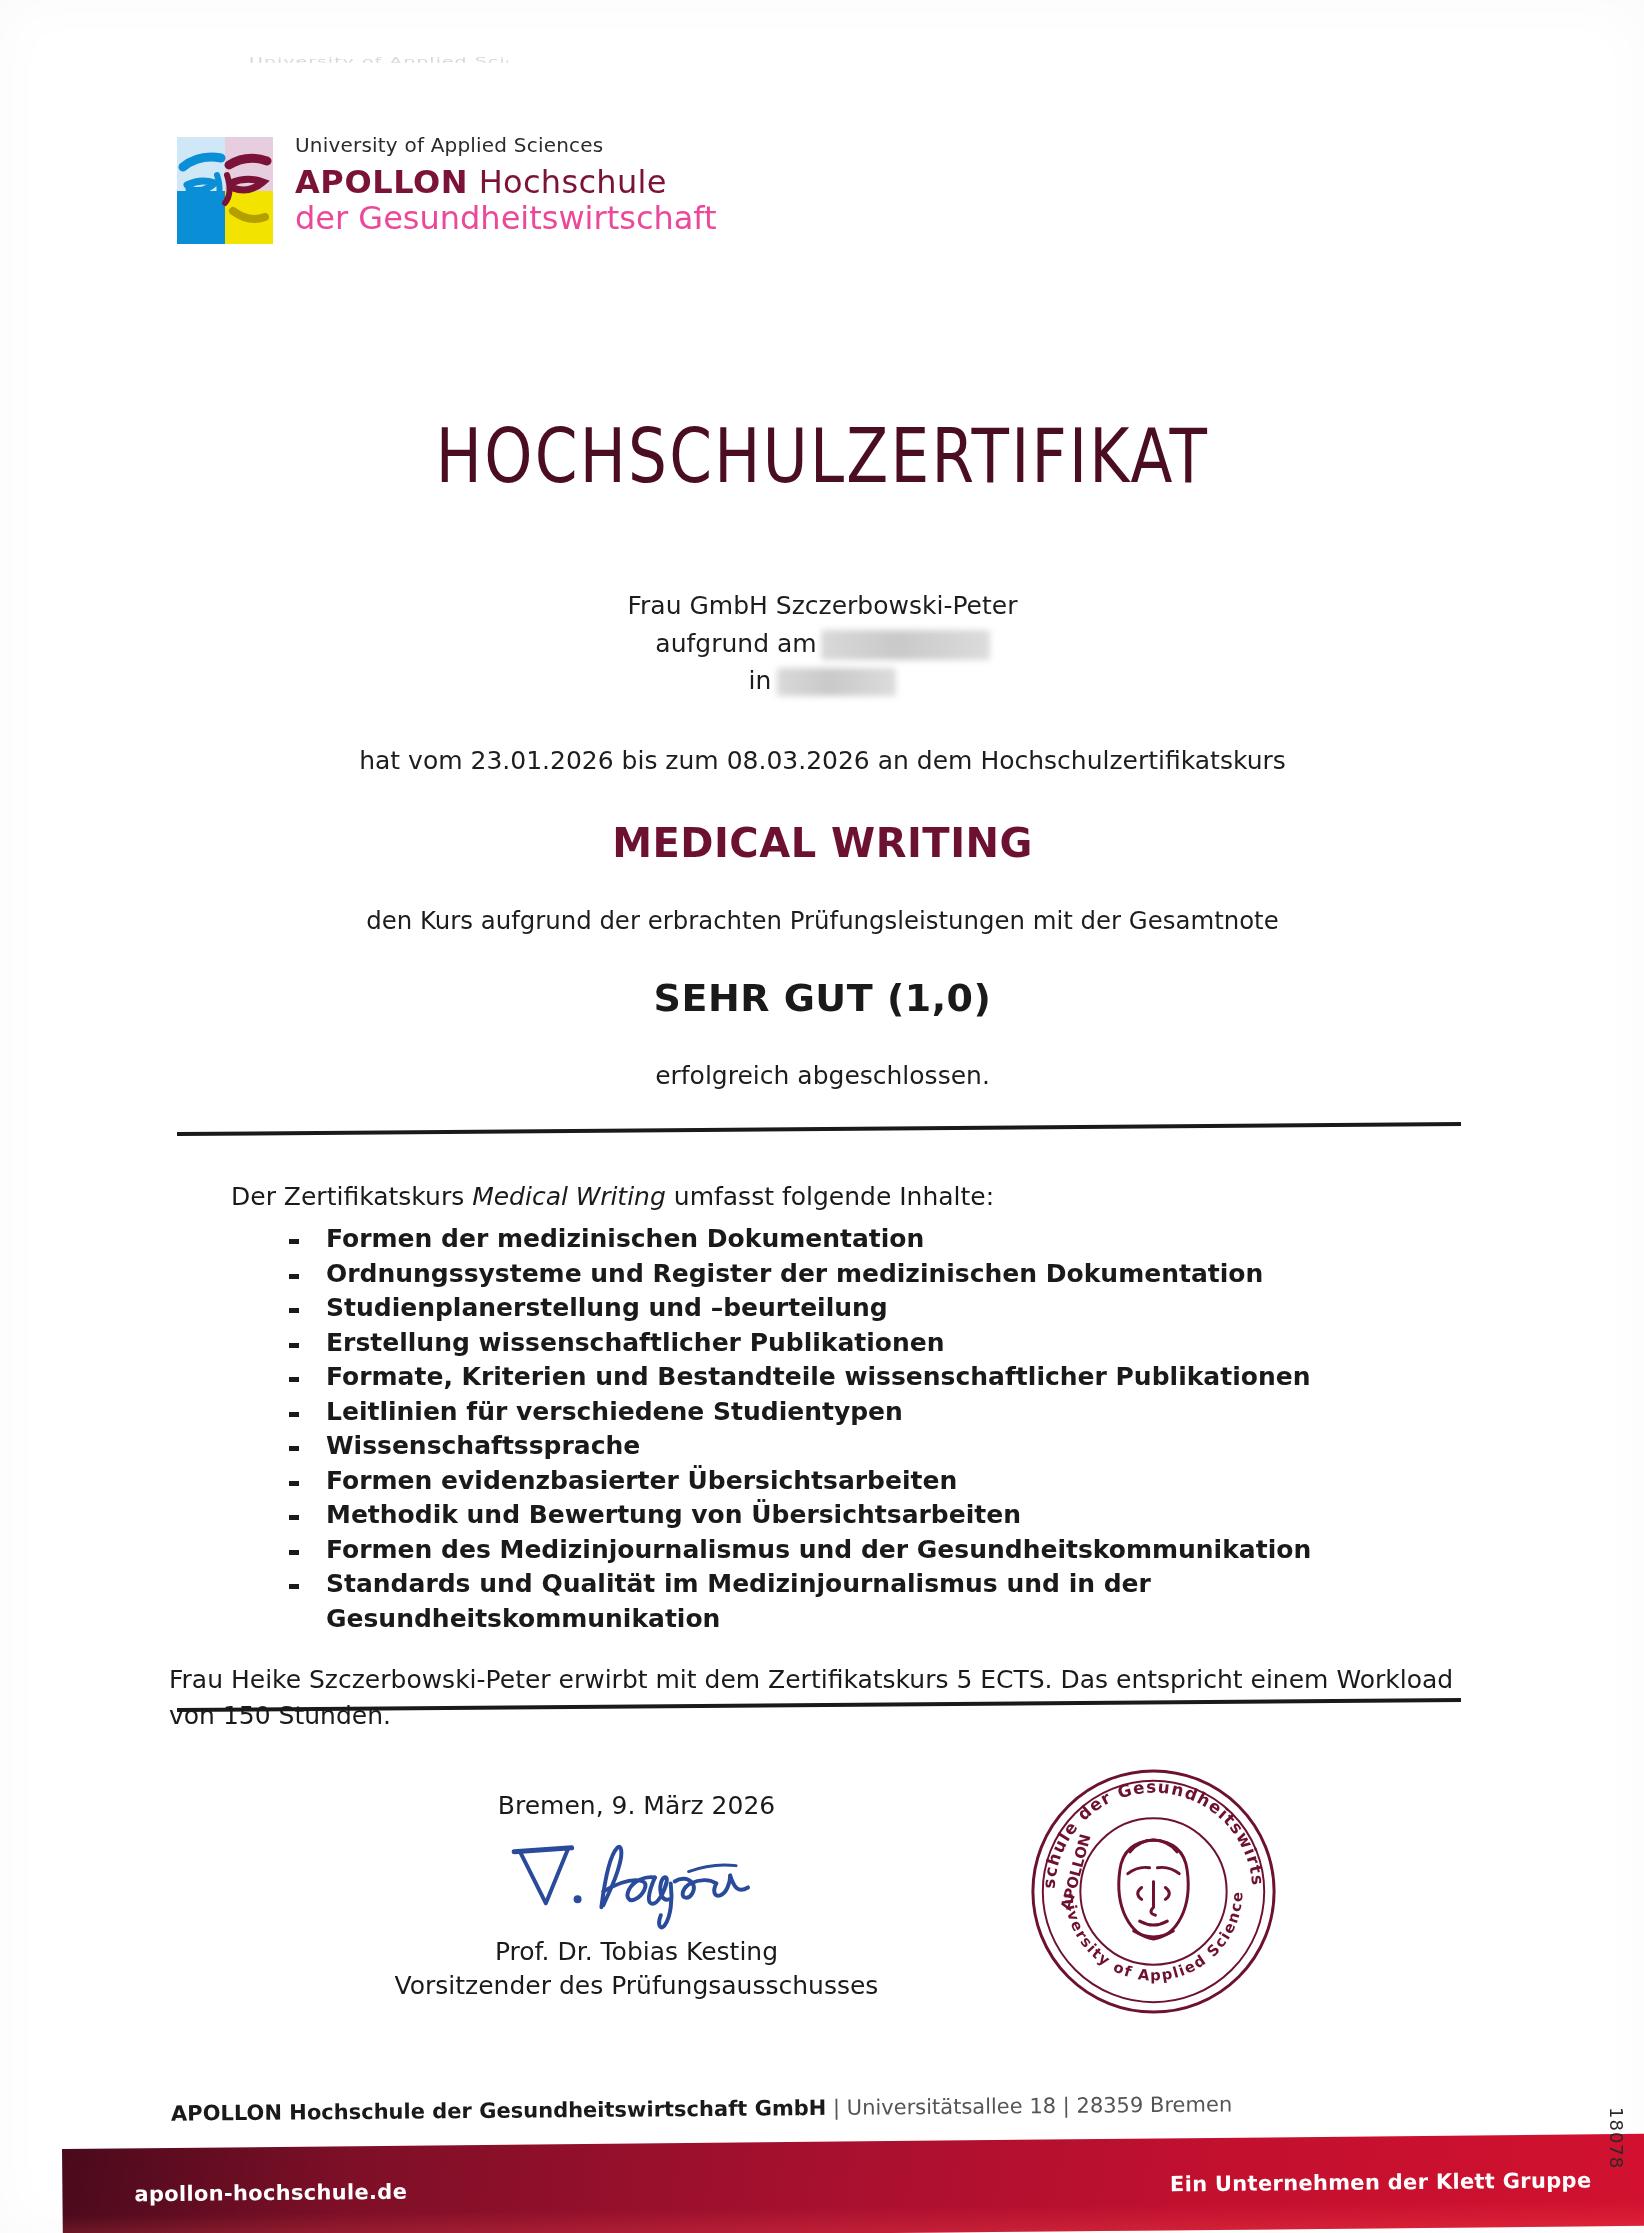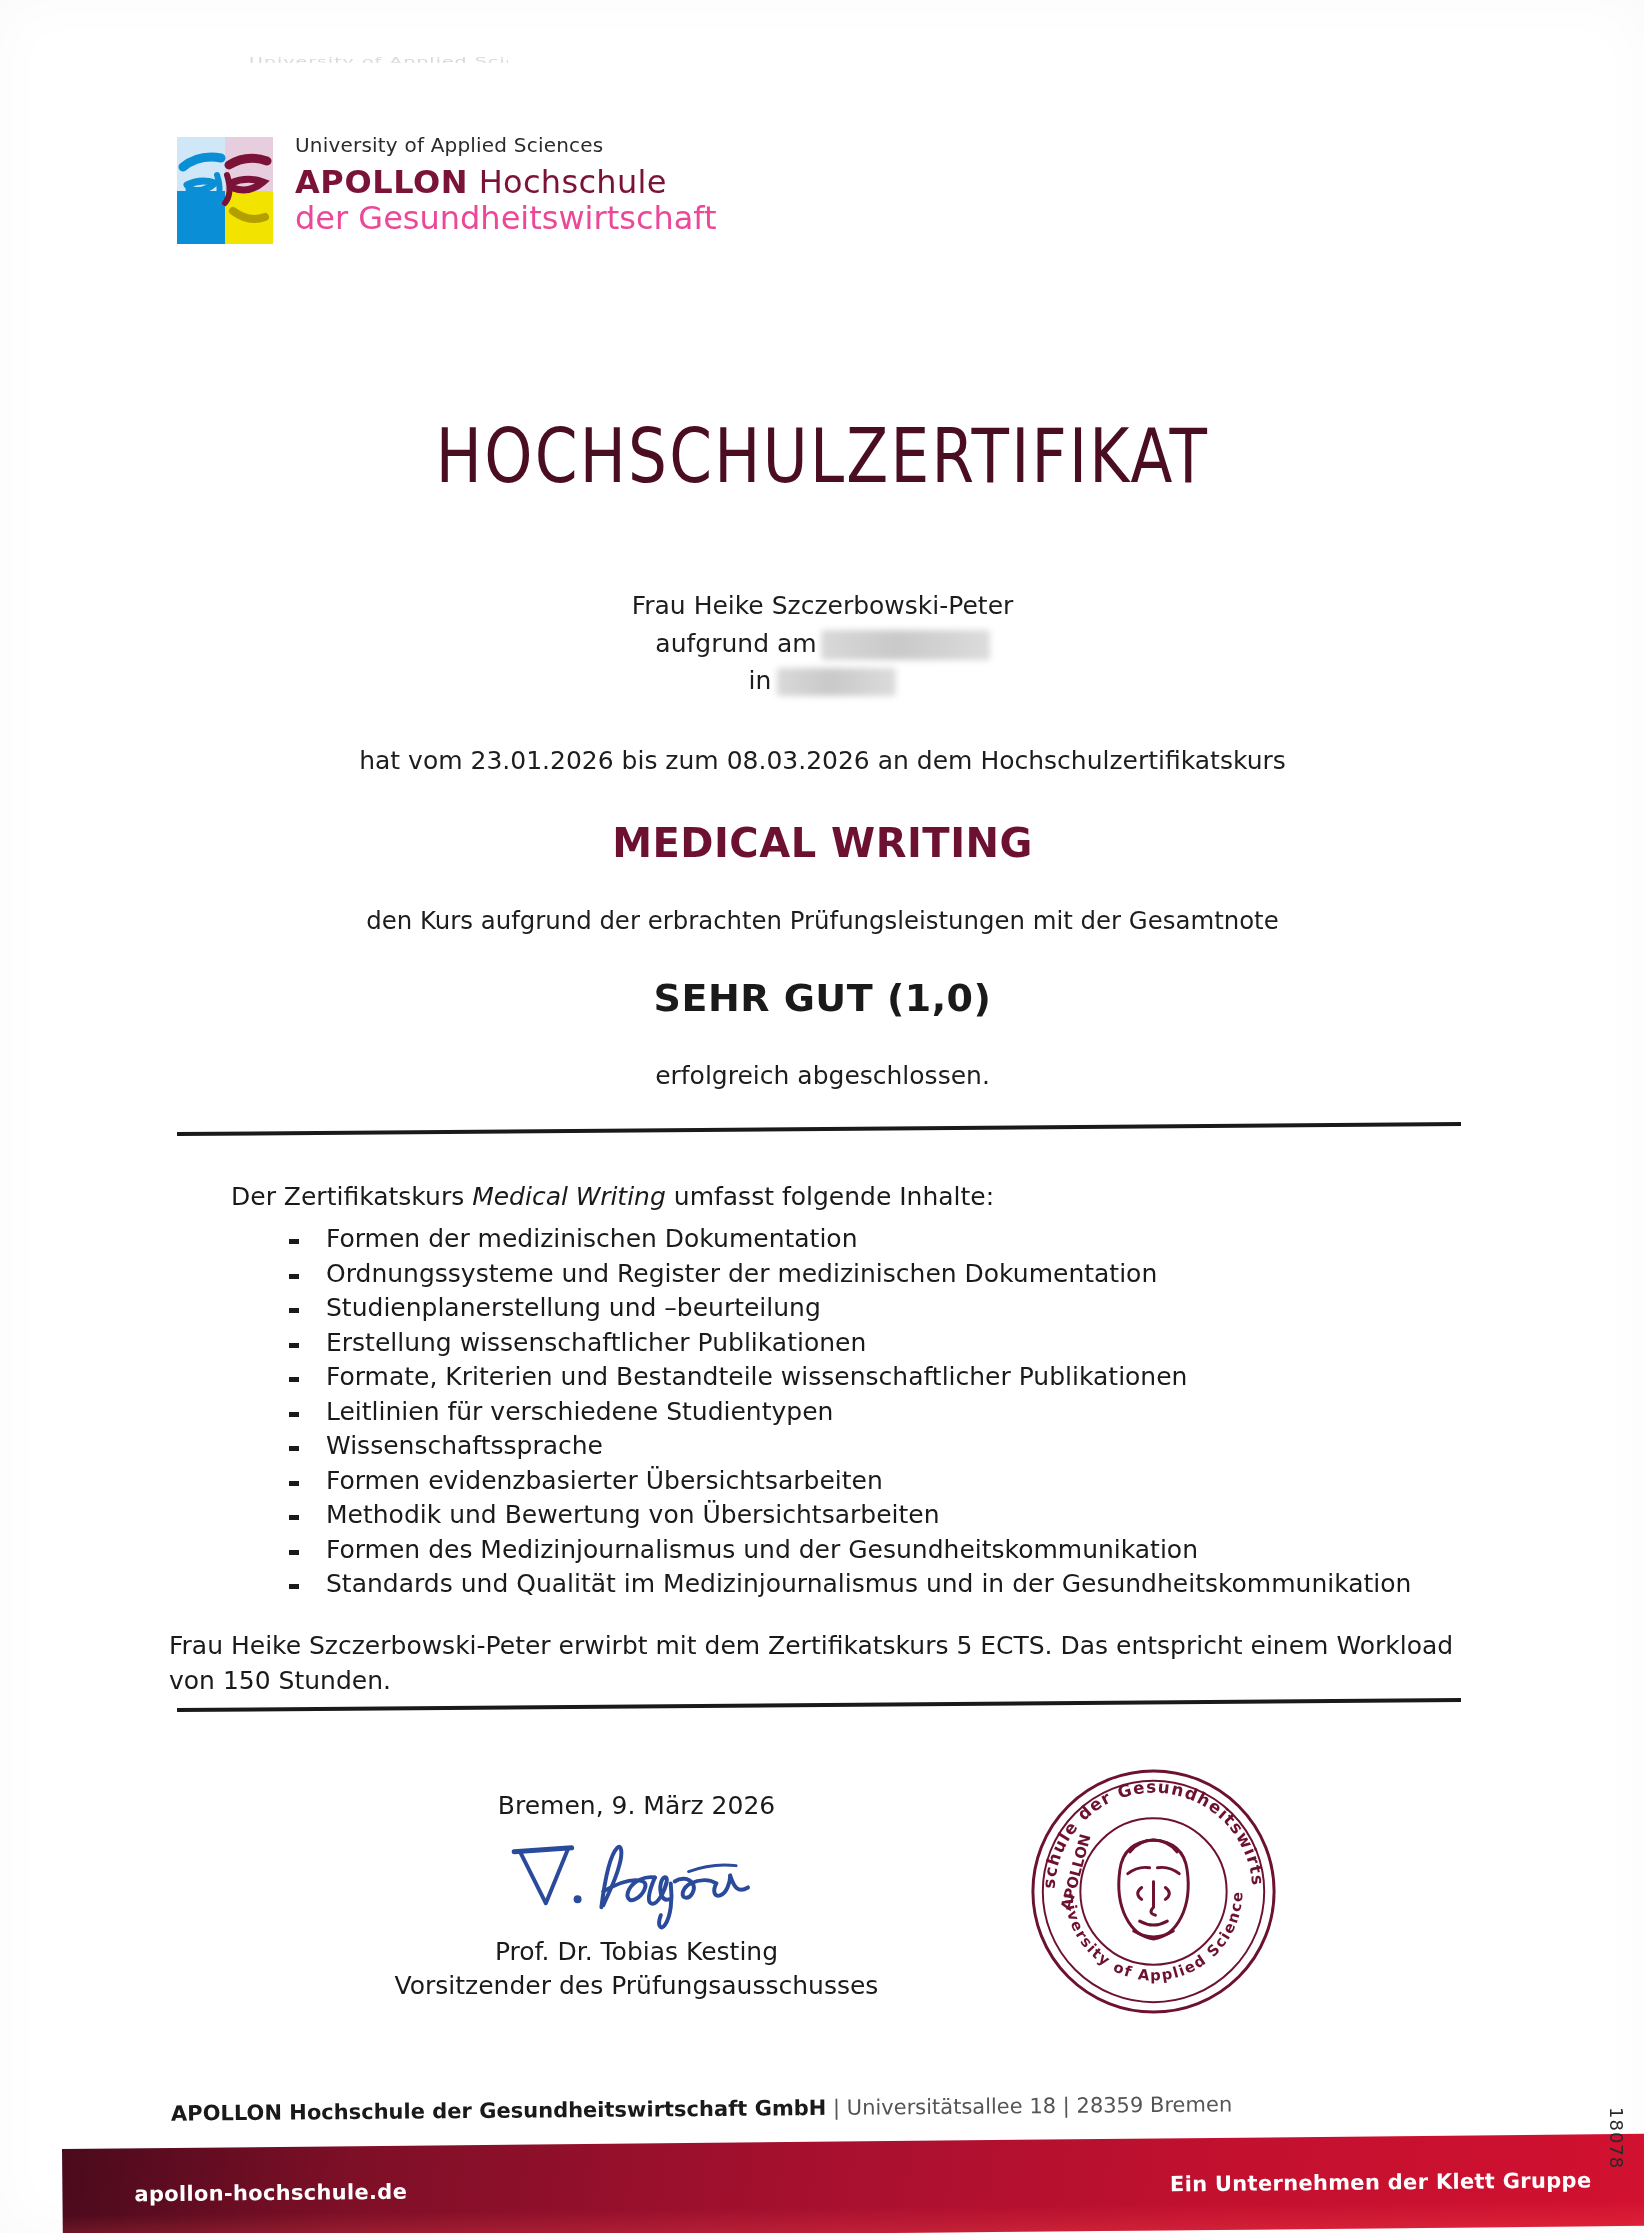--- a/index.html
+++ b/index.html
@@ -167,20 +167,21 @@
     font-size: 25px;
     color: #1a1a1a;
   }
   .contents-intro { margin-bottom: 11px; }
   .contents-intro em { font-style: italic; }
 
   ul.topic-list {
     list-style: none;
     margin: 0;
     padding: 0 0 0 50px;
+    font-weight: bold;
   }
   ul.topic-list li {
     position: relative;
     padding-left: 45px;
     line-height: 1.38;
     font-size: 25px;
   }
   ul.topic-list li::before {
     content: "";
     position: absolute;
@@ -306,21 +307,21 @@
       <div class="logo-line-main">
         <b>APOLLON</b><span>&nbsp;</span><span class="light">Hochschule</span>
       </div>
       <div class="logo-line-sub">der Gesundheitswirtschaft</div>
     </div>
   </div>
 
   <div class="cert-title">HOCHSCHULZERTIFIKAT</div>
 
   <div class="body-block">
-    <div class="recipient">Frau Heike Szczerbowski-Peter</div>
+    <div class="recipient">Frau GmbH Szczerbowski-Peter</div>
     <div class="recipient">
       <span>aufgrund am</span><span class="redact birth"></span>
     </div>
     <div class="recipient">
       <span>in</span><span class="redact place"></span>
     </div>
 
     <div class="attend-line">hat vom 23.01.2026 bis zum 08.03.2026 an dem Hochschulzertifikatskurs</div>
 
     <div class="course-name">MEDICAL WRITING</div>

